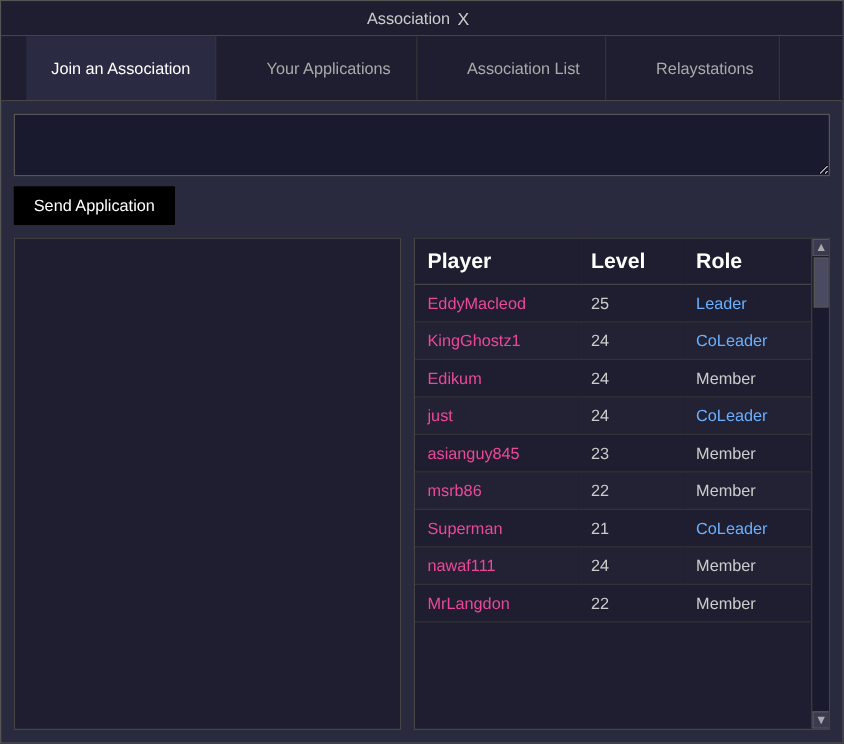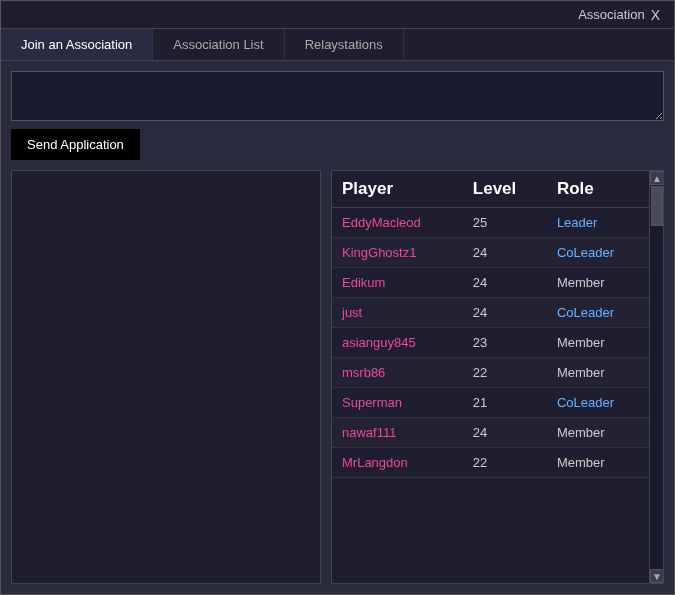--- a/index.html
+++ b/index.html
@@ -21,21 +21,21 @@
       border: 1px solid #555;
       display: flex;
       flex-direction: column;
     }
 
     .title-bar {
       background: #1e1e30;
       height: 28px;
       display: flex;
       align-items: center;
-      justify-content: flex-end;
+      justify-content: center;
       padding: 0 8px;
       border-bottom: 1px solid #444;
       flex-shrink: 0;
     }
 
     .title-bar-text {
       color: #ccc;
       font-size: 13px;
     }
 
@@ -49,26 +49,27 @@
     }
 
     .tabs {
       display: flex;
       background: #1e1e30;
       border-bottom: 1px solid #444;
       flex-shrink: 0;
     }
 
     .tab {
-      padding: 8px 20px;
+      padding: 18px 20px;
       cursor: pointer;
       color: #aaa;
       font-size: 13px;
       border-right: 1px solid #333;
       white-space: nowrap;
+      margin-left: 20px;
     }
 
     .tab.active {
       background: #2a2a42;
       color: #fff;
     }
 
     .content {
       display: flex;
       flex-direction: column;
@@ -259,20 +260,23 @@
 <div class="window">
 
   <div class="title-bar">
     <span class="title-bar-text">Association</span>
     <button class="close-btn">X</button>
   </div>
 
   <div class="tabs">
     <div class="tab active">
       <span>Join an Association</span>
+    </div>
+    <div class="tab">
+      <span>Your Applications</span>
     </div>
     <div class="tab">
       <span>Association List</span>
     </div>
     <div class="tab">
       <span>Relaystations</span>
     </div>
   </div>
 
   <div class="content">

